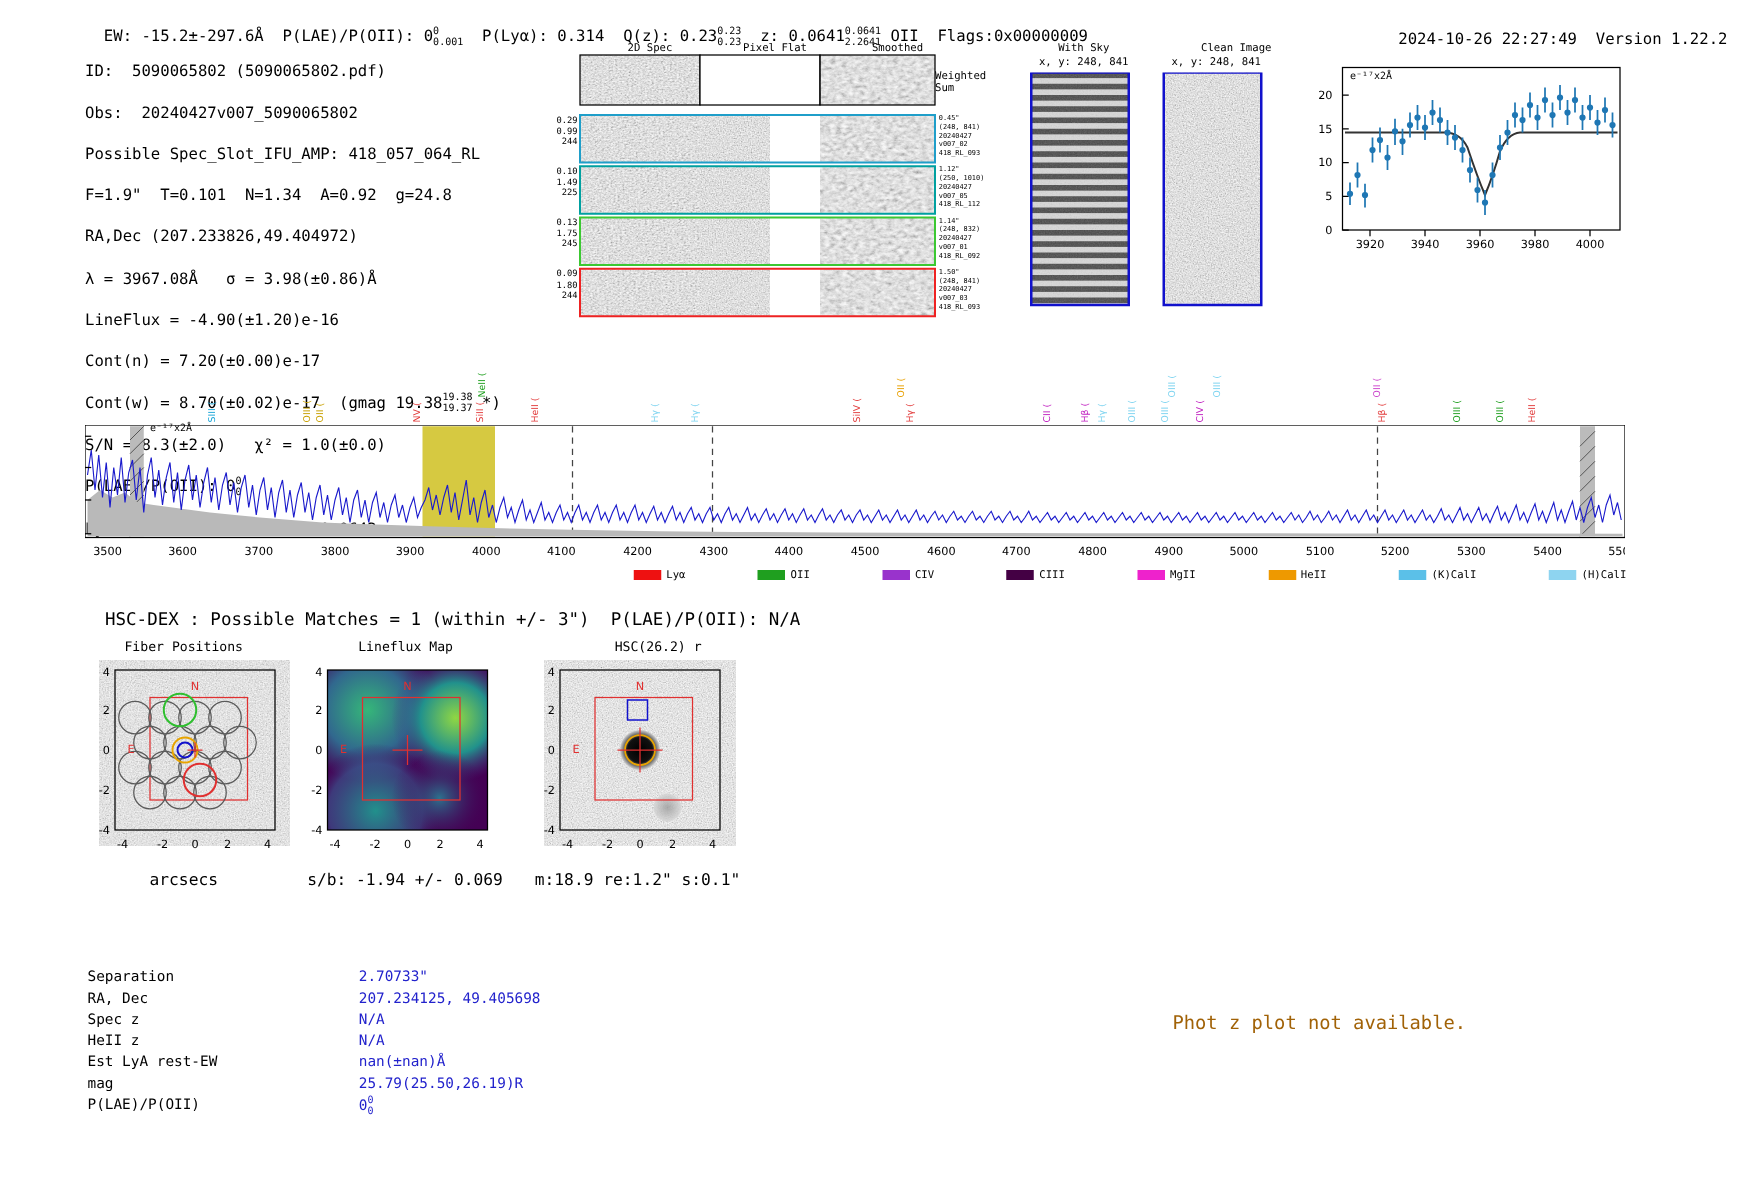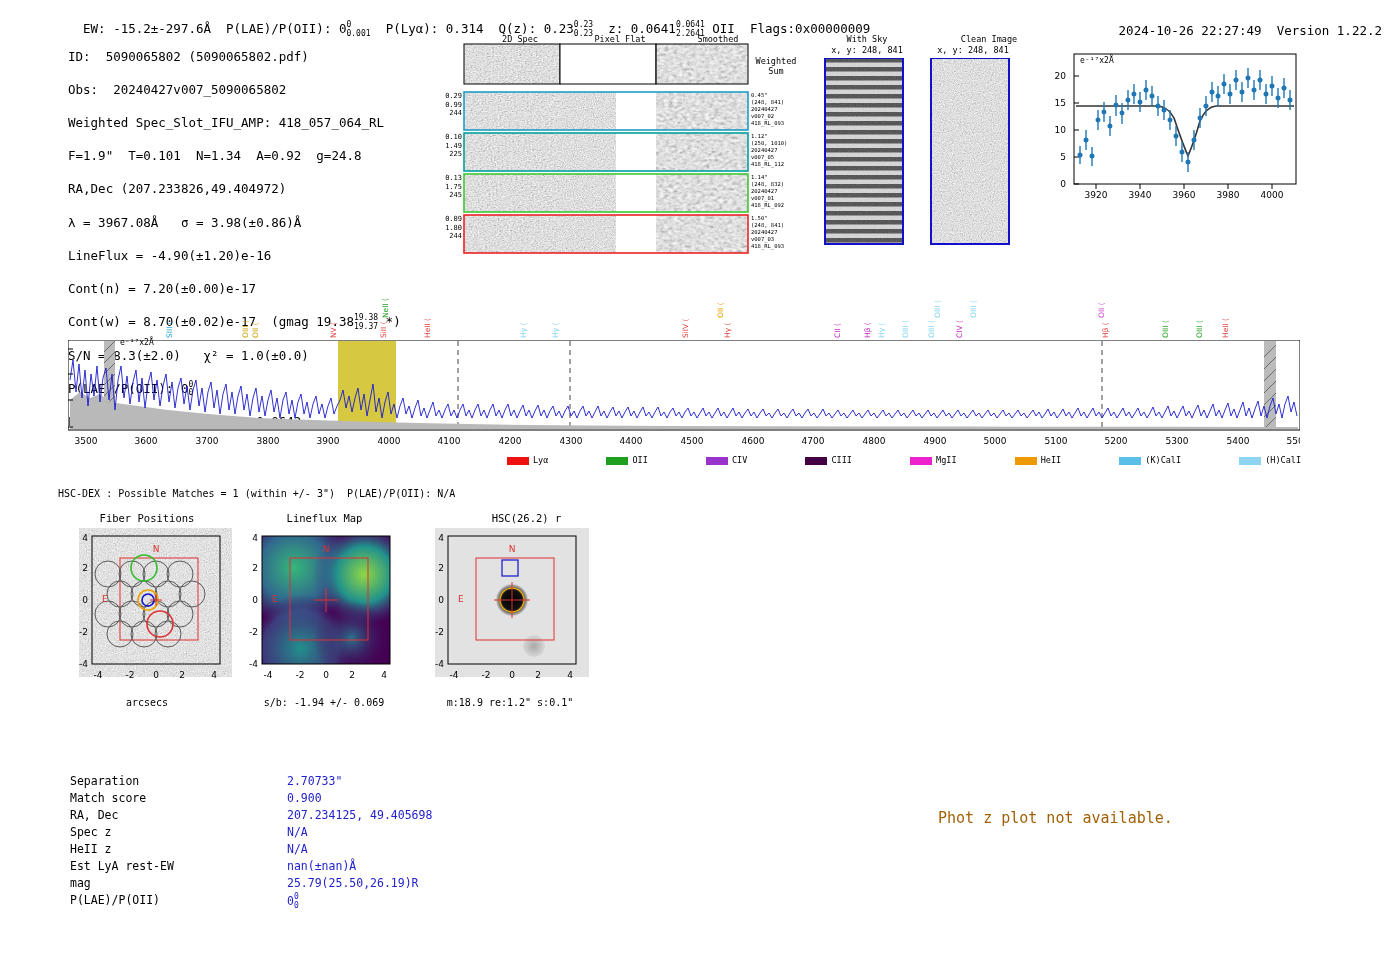--- a/index.html
+++ b/index.html
@@ -22,23 +22,23 @@
 
   
   #spectrum-wrap{position:absolute;left:68px;top:340px;width:1232px;height:100px;}
 
   
   #legend{position:absolute;top:455px;left:468px;font-size:8.5px;}
   .lgd{display:inline-block;margin-right:14px;padding-left:39px;}
   .swatch{display:inline-block;width:22px;height:8px;vertical-align:middle;margin-right:4px;}
 
   
-  #hsc-head{position:absolute;top:488px;left:58px;font-size:10px;white-space:pre;}
+  #hsc-head{position:absolute;top:488px;left:84px;font-size:14px;white-space:pre;}
   .cut-title{position:absolute;font-size:10.5px;text-align:center;}
-  .cut-sub{position:absolute;font-size:10px;text-align:center;}
+  .cut-sub{position:absolute;font-size:13px;text-align:center;}
 
   
   #bottom-table{position:absolute;top:772px;left:68px;font-size:11.5px;line-height:15px;}
   #bottom-table td{font-size:11.5px;padding:0;vertical-align:top;white-space:pre;}
   .kcol{width:215px;}
   .vcol{color:#2222cc;}
   #photoz-note{position:absolute;top:809px;left:938px;font-size:15px;color:#a16207;}
 </style>
 </head>
 <body>
@@ -46,37 +46,37 @@
 <div class="abs" id="header-line">
   <span>EW: -15.2±-297.6Å</span><span>  </span><span>P(LAE)/P(OII): 0</span><span class="stack"><span>0</span><br><span>0.001</span></span><span>  </span><span>P(Lyα): 0.314</span><span>  </span><span>Q(z): 0.23</span><span class="stack"><span>0.23</span><br><span>0.23</span></span><span>  </span><span>z: 0.0641</span><span class="stack"><span>0.0641</span><br><span>2.2641</span></span><span> </span><span>OII</span><span>  </span><span>Flags:0x00000009</span>
 </div>
 <div class="abs" id="header-date">
   <span>2024-10-26 22:27:49</span>  <span>Version 1.22.2</span>
 </div>
 
 <div class="abs" id="info-block">
 <div>ID:  5090065802 (5090065802.pdf)</div>
 <div>Obs:  20240427v007_5090065802</div>
-<div>Weighted Spec_Slot_IFU_AMP: 418_057_064_RL</div>
+<div>Possible Spec_Slot_IFU_AMP: 418_057_064_RL</div>
 <div>F=1.9"  T=0.101  N=1.34  A=0.92  g=24.8</div>
 <div>RA,Dec (207.233826,49.404972)</div>
 <div>λ = 3967.08Å   σ = 3.98(±0.86)Å</div>
 <div>LineFlux = -4.90(±1.20)e-16</div>
 <div>Cont(n) = 7.20(±0.00)e-17</div>
 <div><span>Cont(w) = 8.70(±0.02)e-17  (gmag 19.38</span><span class="stack"><span>19.38</span><br><span>19.37</span></span><span> *)</span></div>
 <div>S/N = 8.3(±2.0)   χ² = 1.0(±0.0)</div>
 <div><span>P(LAE)/P(OII): 0</span><span class="stack"><span>0</span><br><span>0</span></span></div>
 <div>LyA z = 2.2633   OII z = 0.0642</div>
 </div>
 
 <div class="abs" style="left:460px;top:34px;width:340px;height:225px;">
   <div class="panel-title" style="left:10px;top:0px;width:100px;">2D Spec</div>
   <div class="panel-title" style="left:110px;top:0px;width:100px;">Pixel Flat</div>
   <div class="panel-title" style="left:208px;top:0px;width:100px;">Smoothed</div>
-  <div class="panel-title" style="left:288px;top:22px;width:56px;white-space:pre-line;text-align:center;">Weighted
+  <div class="panel-title" style="left:288px;top:22px;width:56px;white-space:pre-line;text-align:left;">Weighted
 Sum</div>
 
   <svg width="340" height="225" style="position:absolute;left:0;top:0;">
     <defs>
       <filter id="grain1" x="0" y="0" width="100%" height="100%">
         <feTurbulence type="fractalNoise" baseFrequency="0.55 0.8" numOctaves="3" seed="7"></feTurbulence>
         <feColorMatrix type="saturate" values="0"></feColorMatrix>
         <feComponentTransfer>
             <feFuncA type="linear" slope="1"></feFuncA>
           </feComponentTransfer>
@@ -560,24 +560,20 @@
   <div class="cut-sub" style="left:-8px;top:185px;width:200px;">m:18.9  re:1.2"  s:0.1"</div>
 </div>
 
 <table id="bottom-table">
   <tbody>
       <tr>
         <td class="kcol">Separation</td>
         <td class="vcol">2.70733"</td>
       </tr>
   <tr>
-        <td class="kcol">Match score</td>
-        <td class="vcol">0.900</td>
-      </tr>
-  <tr>
         <td class="kcol">RA, Dec</td>
         <td class="vcol">207.234125, 49.405698</td>
       </tr>
   <tr>
         <td class="kcol">Spec z</td>
         <td class="vcol">N/A</td>
       </tr>
   <tr>
         <td class="kcol">HeII z</td>
         <td class="vcol">N/A</td>

